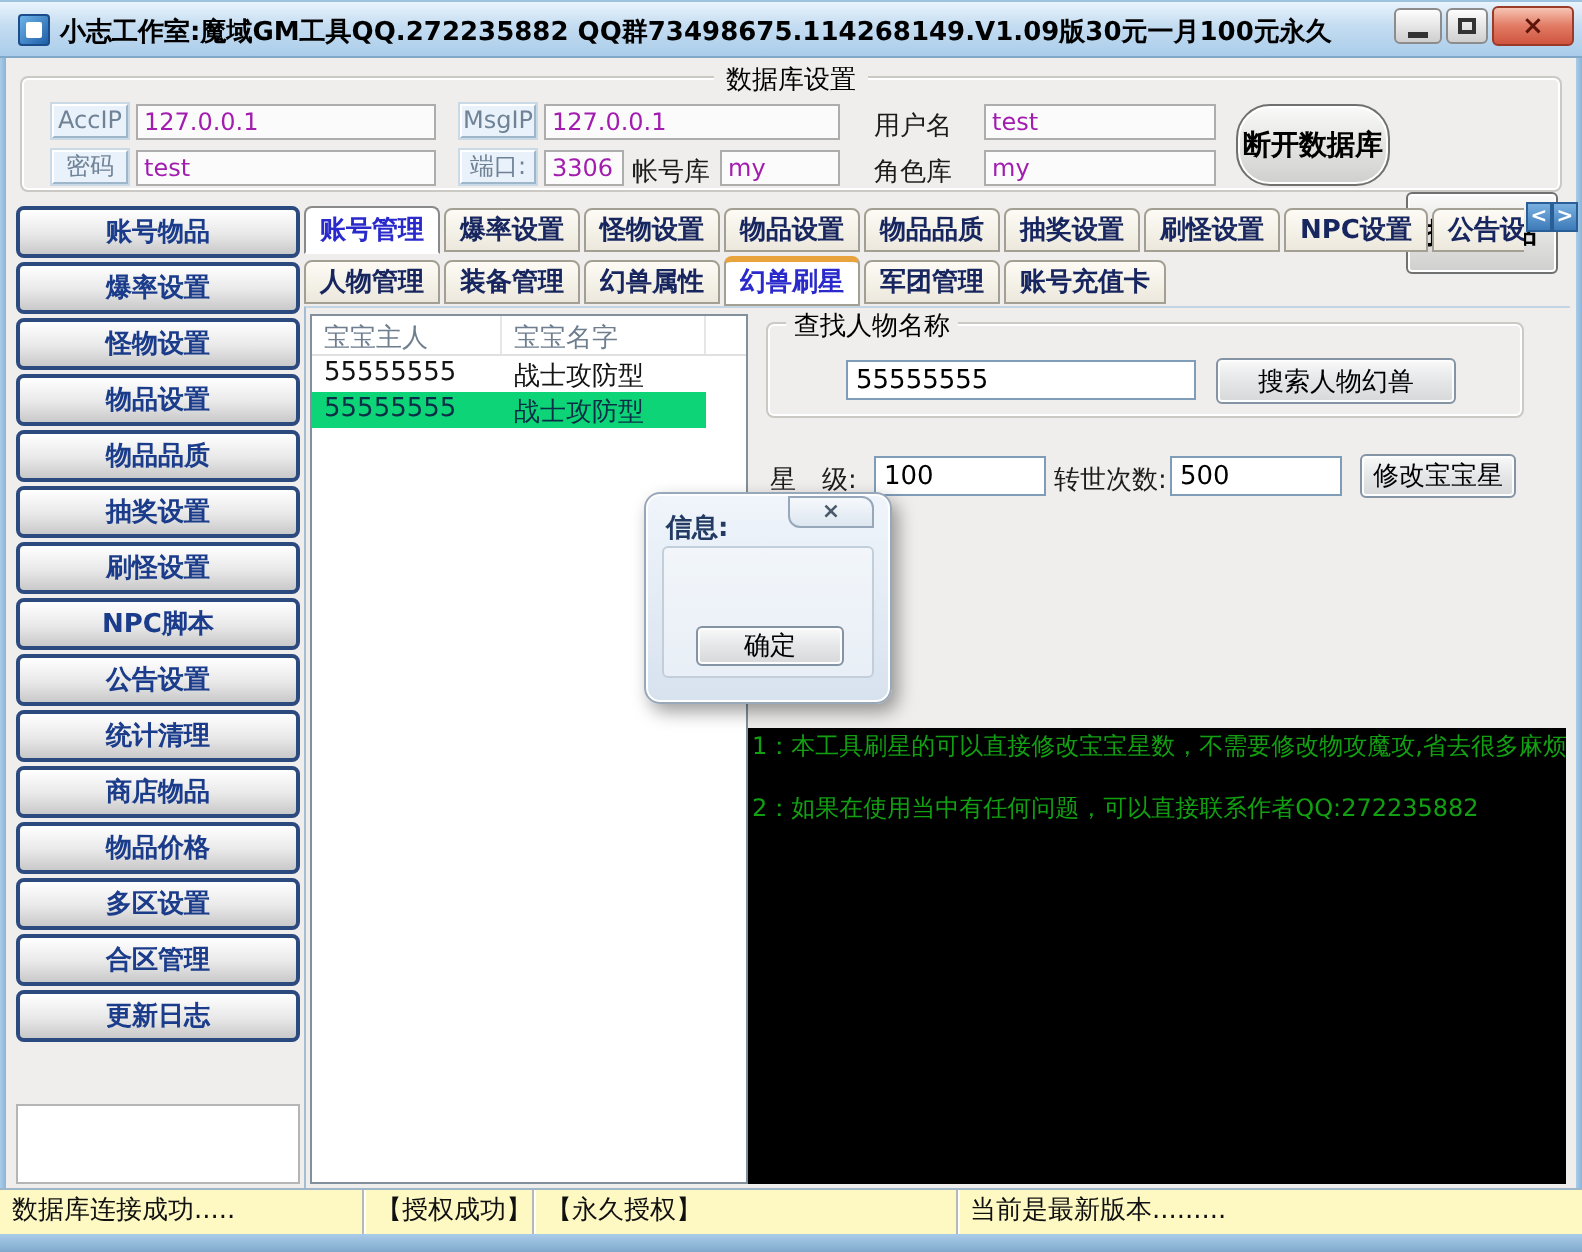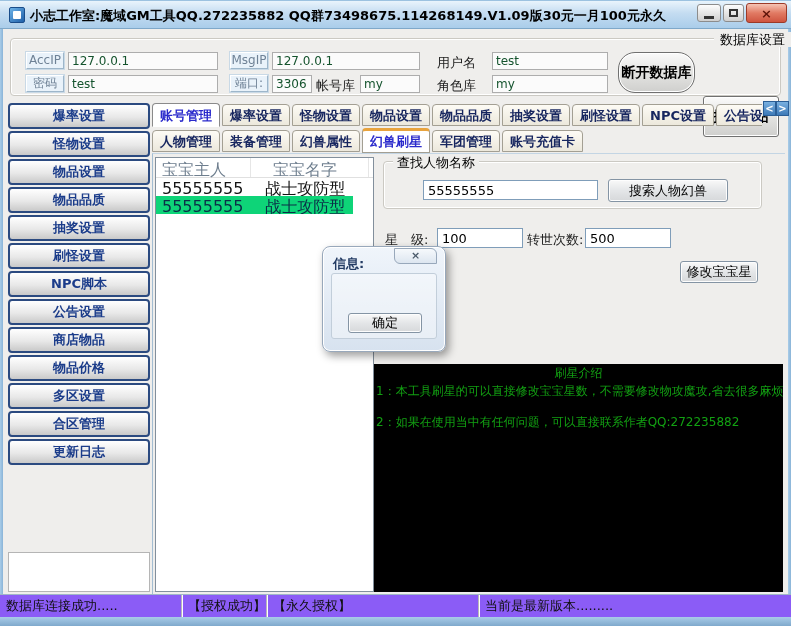--- a/index.html
+++ b/index.html
@@ -29,28 +29,28 @@
   .winbtn.close { left:746px; width:41px; height:20px; top:2px;
     background:linear-gradient(#f6c4b4,#e17a63 50%,#cf5540); border-color:#9c3a28;
     color:#5e140a; font-weight:bold; font-size:13px; }
   .min-glyph { width:10px; height:3px; background:#333; margin-top:8px; }
   .max-glyph { width:9px; height:8px; border:2px solid #333; }
 
   
   .groupbox { position:absolute; border:1px solid #cbc9c3; border-radius:4px;
     box-shadow:inset 0 0 0 1px #ffffff; }
   .db-box { left:10px; top:38px; width:771px; height:58px; }
-  .db-legend { position:absolute; top:31px; left:0; width:791px; text-align:right;
+  .db-legend { position:absolute; top:31px; left:0; width:791px; text-align:center;
     font-size:13px; color:#000; }
   .db-legend span { background:#efeeec; padding:0 6px; }
   .chip { position:absolute; width:38px; height:17px; background:#e9f2fa; font-size:12px;
     color:#6f8296; text-align:center; line-height:15px;
     border:1px solid; border-color:#fff #9db6ca #9db6ca #fff; box-shadow:0 0 0 1px #c9d9e6; }
   .tinput { position:absolute; height:18px; background:#fbfbfb; border:1px solid #adadad;
-    color:#14532d; font-size:12px; padding:0 3px; }
+    color:#a21caf; font-size:12px; padding:0 3px; }
   .plabel { position:absolute; font-size:13px; color:#1b1b1b; white-space:nowrap; }
   .bigbtn { position:absolute; width:77px; height:41px; font-size:14px; font-weight:bold; color:#000;
     background:linear-gradient(#fafafa,#e4e4e2 50%,#cfcfcd); border:1px solid #707070;
     border-radius:3px; box-shadow:inset 0 0 0 1px #fff; text-align:center; cursor:default;
     display:flex; align-items:center; justify-content:center; }
 
   
   .tabrow { position:absolute; display:flex; align-items:center; overflow:hidden; white-space:nowrap; }
   .tabs1 { left:152px; top:103px; width:610px; height:24px; }
   .tabs2 { left:152px; top:128px; width:633px; height:25px; }
@@ -71,27 +71,27 @@
     color:#1b3c8a; background:linear-gradient(#ffffff,#e8e8e8 55%,#c9c9c9);
     display:flex; align-items:center; justify-content:center; cursor:default; }
   .side-white { position:absolute; left:8px; top:552px; width:142px; height:40px; background:#fff;
     border:1px solid #b5b5b5; }
 
   .content-frame { position:absolute; left:152px; top:153px; width:633px; height:441px;
     border-left:1px solid #a3bdd2; border-top:1px solid #c3d5e4; }
 
   
   .listview { position:absolute; left:155px; top:157px; width:219px; height:435px; background:#fff;
-    border:1px solid #828f9c; font-size:16px; }
+    border:1px solid #828f9c; font-size:13px; }
   .lv-header { display:flex; height:20px; border-bottom:1px solid #e0e0e0; color:#6e7e8e; }
   .lv-header > div { padding:2px 0 0 6px; border-right:1px solid #e6e6e6; }
   .lv-row { display:flex; height:18px; color:#141414; width:197px; cursor:default; }
   .lv-row > div { padding:1px 0 0 6px; overflow:hidden; }
   .lv-row.selected { background:#0ed478; color:#0b2e47; }
-  .c1 { width:95px; } .c2 { width:102px;margin-left:16px; }
+  .c1 { width:95px; } .c2 { width:102px; }
 
   
   .search-box { left:383px; top:161px; width:379px; height:48px; }
   .search-legend { position:absolute; left:393px; top:154px; font-size:13px; color:#000;
     background:#efeeec; padding:0 4px; }
   .winput { position:absolute; background:#fff; border:1px solid #7f9db9; color:#000;
     font-size:13px; padding:0 4px; }
   .stdbtn { position:absolute; font-size:13px; color:#000; text-align:center; cursor:default;
     background:linear-gradient(#f9f9f9,#e4e6e8 50%,#d6d8da); border:1px solid #8494a4;
     border-radius:3px; box-shadow:inset 0 0 0 1px #fdfdfd; display:flex; align-items:center;
@@ -113,21 +113,21 @@
   .dlg-close { position:absolute; right:8px; top:1px; width:43px; height:16px; border-radius:0 6px 0 6px;
     border:1px solid #98a8bb; background:linear-gradient(#f6f9fc,#dde6f0); color:#4a5a6a;
     font-size:11px; font-weight:bold; text-align:center; line-height:14px; cursor:default; }
   .dlg-panel { position:absolute; left:8px; top:26px; width:106px; height:66px; border-radius:3px;
     border:1px solid #c2ceda; background:rgba(255,255,255,.4); }
   .dlg-msg { position:absolute; left:0; top:38px; width:124px; text-align:center; font-size:13px;
     color:#101010; }
   .dlg-ok { left:25px; top:66px; width:74px; height:20px; }
 
   
-  .statusbar { position:absolute; left:0; top:594px; width:791px; height:23px; background:#8b5cf6;
+  .statusbar { position:absolute; left:0; top:594px; width:791px; height:23px; background:#fef9c3;
     border-top:1px solid #9fb6c8; display:flex; align-items:center; font-size:13px; color:#101010; }
   .stat { padding:0 6px; white-space:nowrap; overflow:hidden; height:100%; line-height:21px;
     border-right:1px solid #b8b8b8; box-shadow:1px 0 0 #fff; }
   .s1 { width:182px; } .s2 { width:85px; } .s3 { width:212px; } .s4 { flex:1; border-right:none; box-shadow:none; }
 </style>
 </head>
 <body>
 
 <div class="window">
 
@@ -188,28 +188,30 @@
     <div class="tab">装备管理</div>
     <div class="tab">幻兽属性</div>
     <div class="tab sel2">幻兽刷星</div>
     <div class="tab">军团管理</div>
     <div class="tab">账号充值卡</div>
   </div>
 
   <div class="content-frame"></div>
 
   <div class="sidebar">
+    <div class="sbtn">账号物品</div>
     <div class="sbtn">爆率设置</div>
     <div class="sbtn">怪物设置</div>
     <div class="sbtn">物品设置</div>
     <div class="sbtn">物品品质</div>
     <div class="sbtn">抽奖设置</div>
     <div class="sbtn">刷怪设置</div>
     <div class="sbtn">NPC脚本</div>
     <div class="sbtn">公告设置</div>
+    <div class="sbtn">统计清理</div>
     <div class="sbtn">商店物品</div>
     <div class="sbtn">物品价格</div>
     <div class="sbtn">多区设置</div>
     <div class="sbtn">合区管理</div>
     <div class="sbtn">更新日志</div>
   </div>
   <div class="side-white"></div>
 
   <div class="listview">
     <div class="lv-header">
@@ -228,24 +230,23 @@
 
   <div class="groupbox search-box"></div>
   <span class="search-legend">查找人物名称</span>
   <input class="winput" style="left: 423px; top: 180px; width: 175px; height: 20px;" value="55555555">
   <div class="stdbtn" style="left:608px; top:179px; width:120px; height:23px;">搜索人物幻兽</div>
 
   <span class="plabel" style="left:385px; top:231px;">星　级:</span>
   <input class="winput" style="left: 437px; top: 228px; width: 86px; height: 20px;" value="100">
   <span class="plabel" style="left:527px; top:231px;text-align:right;">转世次数:</span>
   <input class="winput" style="left: 585px; top: 228px; width: 86px; height: 20px;" value="500">
-  <div class="stdbtn" style="left:680px; top:227px; width:78px; height:22px;margin-top:34px;">修改宝宝星</div>
+  <div class="stdbtn" style="left:680px; top:227px; width:78px; height:22px;">修改宝宝星</div>
 
   <div class="console">
-    <div class="c-title">刷星介绍</div>
     <div class="c-line l1">1：本工具刷星的可以直接修改宝宝星数，不需要修改物攻魔攻,省去很多麻烦</div>
     <div class="c-line l2">2：如果在使用当中有任何问题，可以直接联系作者QQ:272235882</div>
   </div>
 
   <div class="dialog">
     <span class="dlg-title">信息:</span>
     <div class="dlg-close">×</div>
     <div class="dlg-panel"></div>
     <div class="stdbtn dlg-ok">确定</div>
   </div>

